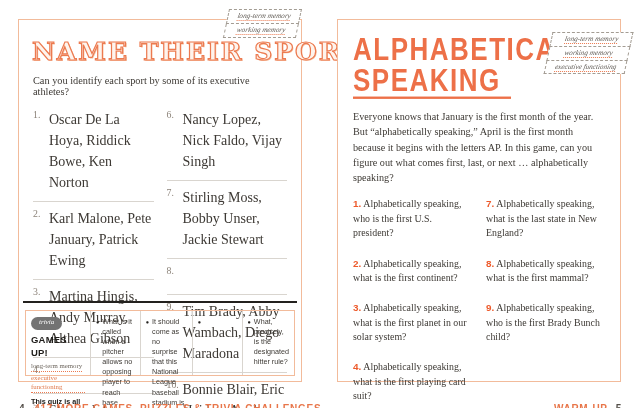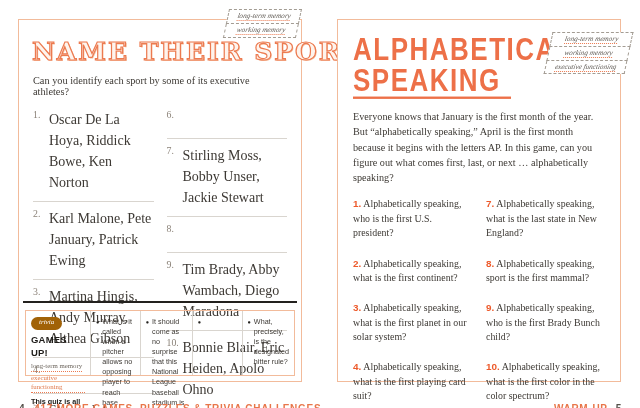--- a/index.html
+++ b/index.html
@@ -35,21 +35,21 @@
 
   .black-rule { position:absolute; left:4px; right:4px; top:281px;
                 border-top:2.5px solid #23211e; }
 
   .trivia { position:absolute; left:6px; right:6px; top:290px; bottom:5px;
             border:1px solid #f2bb9b; display:flex;
             font-family:"Liberation Sans", sans-serif; }
   .tcol { flex:1; padding:6px 5px 4px; font-size:7.2px; line-height:1.4; color:#3d3934; }
   .tcol + .tcol { border-left:1px solid #d9d5cf; }
   .tcol-first { flex:none; width:64px; }
-  .trivia-badge { display:inline-block; background:#a16207; color:#fff; border-radius:8px;
+  .trivia-badge { display:inline-block; background:#737373; color:#fff; border-radius:8px;
                   padding:1px 8px 2px; font-family:"Liberation Serif", serif;
                   font-style:italic; font-size:7px; }
   .trivia-title { font-weight:bold; font-size:9.5px; letter-spacing:0.2px;
                   color:#1f1d1a; margin:3px 0 2px; }
   .tb-tag { display:inline-block; font-family:"Liberation Serif", serif; font-size:6.8px;
             color:#6e675f; border-bottom:1px dotted #ec7a50; margin-bottom:1px; }
   .tb-tag-exec { color:#e07a4e; }
   .tb-desc { font-weight:bold; font-size:7.2px; margin-top:3px; color:#23211e; }
   .bullet { margin-bottom:5px; display:flex; }
   .bullet .dot { flex:none; font-size:5.5px; margin:2px 3px 0 0; color:#23211e; }
@@ -107,20 +107,21 @@
           <span class="num">4.</span>
         </div>
       <div class="aitem">
           <span class="num">5.</span>
           <span class="names">Shawn Johnson, Aly Raisman, Dominique Dawes</span>
         </div>
     </div>
     <div class="alist-col">
       <div class="aitem">
           <span class="num">6.</span>
+          <span class="names">Nancy Lopez, Nick Faldo, Vijay Singh</span>
         </div>
       <div class="aitem">
           <span class="num">7.</span>
           <span class="names">Stirling Moss, Bobby Unser, Jackie Stewart</span>
         </div>
       <div class="aitem">
           <span class="num">8.</span>
         </div>
       <div class="aitem">
           <span class="num">9.</span>
@@ -191,23 +192,22 @@
   <div class="qwrap">
     <div class="qcol">
       <div class="q"><span class="qnum">1.</span><span>Alphabetically speaking, who is the first U.S. president?</span></div>
       <div class="q"><span class="qnum">2.</span><span>Alphabetically speaking, what is the first continent?</span></div>
       <div class="q"><span class="qnum">3.</span><span>Alphabetically speaking, what is the first planet in our solar system?</span></div>
       <div class="q"><span class="qnum">4.</span><span>Alphabetically speaking, what is the first playing card suit?</span></div>
 
     </div>
     <div class="qcol">
       <div class="q"><span class="qnum">7.</span><span>Alphabetically speaking, what is the last state in New England?</span></div>
-      <div class="q"><span class="qnum">8.</span><span>Alphabetically speaking, sport is the first mammal?</span></div>
+      <div class="q"><span class="qnum">8.</span><span>Alphabetically speaking, what is the first mammal?</span></div>
       <div class="q"><span class="qnum">9.</span><span>Alphabetically speaking, who is the first Brady Bunch child?</span></div>
-      <div class="q"><span class="qnum">10.</span><span>Alphabetically speaking, what is the first color in the color spectrum?</span></div>
 
     </div>
   </div>
 </div>
 
 <div class="footer footer-right">
   <span>WARM-UP</span><span class="pgnum">5</span>
 </div>
 
 </body></html>

